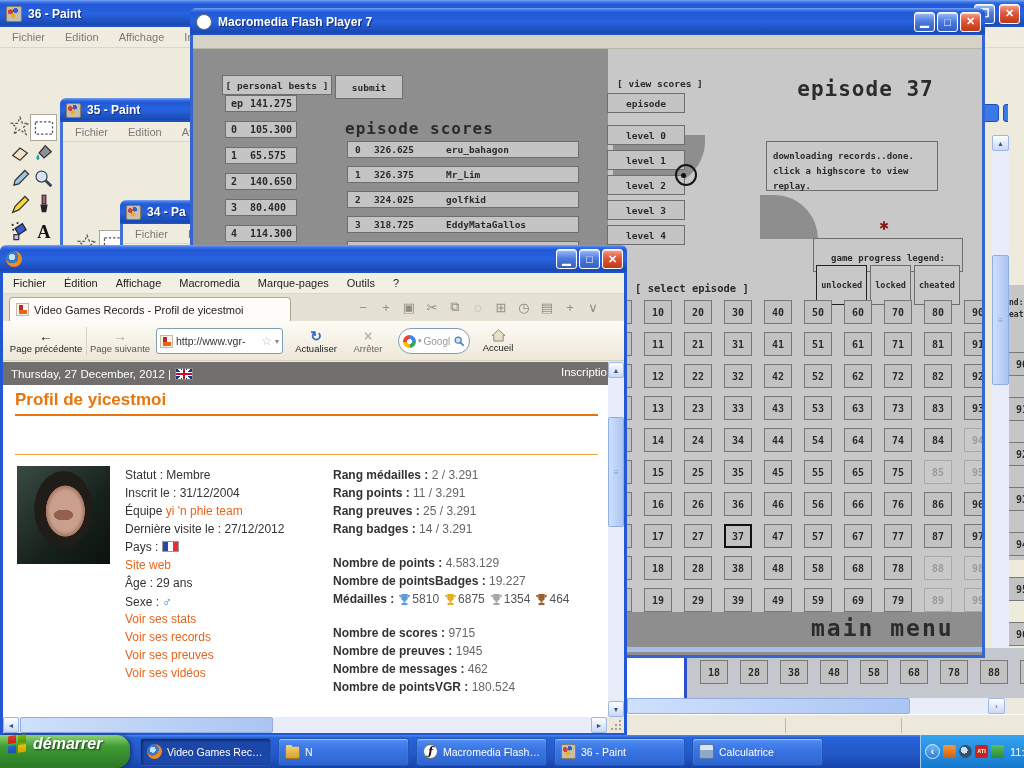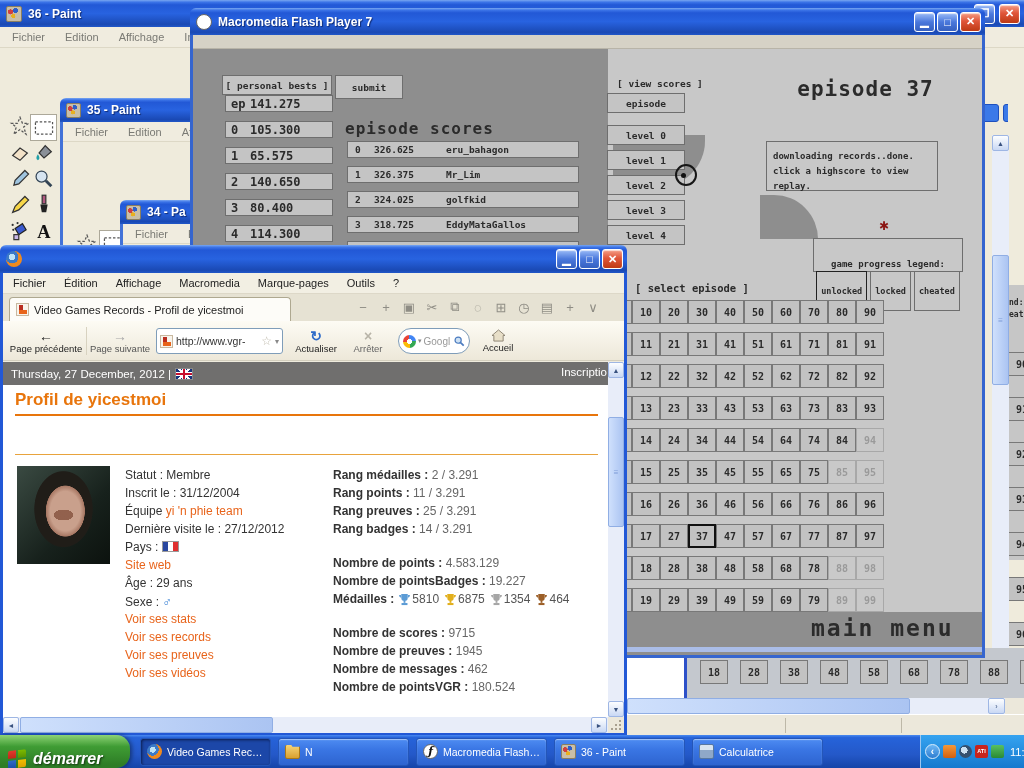--- a/index.html
+++ b/index.html
@@ -40,31 +40,31 @@
     linear-gradient(0deg,transparent 33%,#fff 33% 67%,transparent 67%),
     linear-gradient(90deg,transparent 35%,#fff 35% 65%,transparent 65%),
     linear-gradient(45deg,transparent 44%,#fff 44% 56%,transparent 56%),
     linear-gradient(-45deg,transparent 44%,#fff 44% 56%,transparent 56%),#17347C}
   .gball{width:13px;height:13px;border-radius:50%;flex:none;
     background:radial-gradient(circle,#fff 0 2.5px,transparent 2.5px),conic-gradient(#4285F4 0 25%,#34A853 25% 50%,#FBBC05 50% 75%,#EA4335 75%)}
   .male{color:#4E8ED8;font-size:13px;font-weight:bold}
   
   .gfont{font-family:"DejaVu Sans Mono",monospace;font-weight:bold;color:#2B2B2B}
   .gbox{background:#C4C4C4;border:1px solid #6E6E6E}
-  .pb-row{width:108px;height:17px;display:flex;align-items:center;font-size:12px}
+  .pb-row{width:72px;height:17px;display:flex;align-items:center;font-size:10px}
   .pb-rank{width:24px;padding-left:5px}
   .score-row{width:232px;height:17px;display:flex;align-items:center;font-size:9.5px}
   .sr-rank{width:26px;padding-left:7px}
   .sr-score{width:72px}
   .view-btn{width:78px;height:20px;display:flex;align-items:center;justify-content:center;font-size:9.5px}
   .gcell{width:28px;height:24px;display:flex;align-items:center;justify-content:center;font-size:10px;
     background:#C2C2C2;border:1px solid #787878;font-family:"DejaVu Sans Mono",monospace;font-weight:bold;color:#2B2B2B}
   .gcell.sel{border:2px solid #111}
   .gcell.dim{color:#9A9A9A;border-color:#A8A8A8;background:#C9C9C9}
-  .grid-row{display:flex;gap:0}
+  .grid-row{display:flex;gap:12px}
   .legend-btn{border:1px solid #6E6E6E;background:#C8C8C8;font-size:8.5px;padding:14px 4px}
   .legend-btn.sel{border:1px solid #222}
   
   .sb-btn{background:linear-gradient(#FDFEFF,#C9D8F4);border:1px solid #9EB6E4;border-radius:2px;color:#39527F;
     font-size:7px;display:flex;align-items:center;justify-content:center}
   .sb-track{background:#E8EDF9}
   .sb-thumb{background:linear-gradient(90deg,#CFE0FC,#ABC4F2);border:1px solid #90AEE4;border-radius:2px;
     display:flex;align-items:center;justify-content:center;color:#7E9CD8;font-size:8px}
   
   .fmenu .menu-item{color:#222;padding:2px 8px}
@@ -347,21 +347,21 @@
         <div class="gfont" style="font-size:9px;line-height:15px">downloading records..done.</div>
         <div class="gfont" style="font-size:9px;line-height:15px">click a highscore to view replay.</div>
       </div>
 
       <div class="abs" style="left:482px;top:115px;width:22px;height:22px;border:2.5px solid #161616;border-radius:50%">
         <span class="abs" style="left:4px;top:7px;width:5px;height:5px;background:#111;border-radius:50%"></span>
       </div>
       <span class="abs" style="left:686px;top:170px;color:#8B1512;font-size:12px">✱</span>
 
       <div class="abs" style="left:620px;top:189px;width:150px;height:34px;border:1px solid #6E6E6E">
-        <div class="gfont" style="font-size:9px;text-align:center;margin-top:20px">game progress legend:</div>
+        <div class="gfont" style="font-size:9px;text-align:center;margin-top:14px">game progress legend:</div>
         <div class="gfont" style="display:flex;justify-content:center;gap:3px;margin-top:2px;font-size:8.5px">
             <span class="legend-btn sel">unlocked</span>
             <span class="legend-btn">locked</span>
             <span class="legend-btn">cheated</span>
           </div>
       </div>
 
       <div class="abs gfont" style="left:442px;top:233px;font-size:10.5px">[ select episode ]</div>
       <div class="abs" style="left:411px;top:251px;display:flex;flex-direction:column;gap:8px">
           <div class="grid-row">
@@ -678,21 +678,21 @@
       <div class="sb-track abs" style="left:0;top:0;width:605px;height:16px"></div>
       <div class="sb-btn abs" style="left:0;top:0;width:16px;height:16px">◄</div>
       <div class="sb-thumb abs" style="left:17px;top:0;width:253px;height:16px"></div>
       <div class="sb-btn abs" style="left:588px;top:0;width:16px;height:16px">►</div>
     </div>
     <div class="abs" style="left:605px;top:444px;width:16px;height:16px;background:#ECE8DB;background-image:radial-gradient(circle at 4px 12px,#A8A090 0 1.2px,transparent 1.5px),radial-gradient(circle at 8px 8px,#A8A090 0 1.2px,transparent 1.5px),radial-gradient(circle at 12px 4px,#A8A090 0 1.2px,transparent 1.5px),radial-gradient(circle at 8px 12px,#A8A090 0 1.2px,transparent 1.5px),radial-gradient(circle at 12px 8px,#A8A090 0 1.2px,transparent 1.5px),radial-gradient(circle at 12px 12px,#A8A090 0 1.2px,transparent 1.5px)"></div>
   </div>
 </div>
 
 <div class="abs" style="left:0;top:735px;width:1024px;height:33px;background:linear-gradient(#4A8AF0,#2663DA 8%,#2458C8 60%,#1544A8);z-index:10;display:flex;align-items:center">
-  <div style="width:130px;height:33px;border-radius:0 14px 14px 0;background:linear-gradient(#8DD375,#3F9C34 35%,#2E7D26 90%);display:flex;align-items:flex-end;gap:7px;padding-left:8px;box-shadow:2px 0 4px rgba(0,0,0,.4)">
+  <div style="width:130px;height:33px;border-radius:0 14px 14px 0;background:linear-gradient(#8DD375,#3F9C34 35%,#2E7D26 90%);display:flex;align-items:flex-start;gap:7px;padding-left:8px;box-shadow:2px 0 4px rgba(0,0,0,.4)">
     <span style="width:18px;height:18px;display:inline-block;transform:skewY(-6deg);background:
       linear-gradient(#E23B2E,#C02818) 0 0/8px 8px no-repeat,
       linear-gradient(#7DBB00,#5A9400) 10px 0/8px 8px no-repeat,
       linear-gradient(#2D6AC8,#1A4FA8) 0 10px/8px 8px no-repeat,
       linear-gradient(#F3BE00,#D8A000) 10px 10px/8px 8px no-repeat;border-radius:2px"></span>
     <span style="color:#fff;font-weight:bold;font-style:italic;font-size:16px;text-shadow:1px 1px 2px rgba(0,0,0,.6)">démarrer</span>
   </div>
   <div style="display:flex;gap:7px;margin-left:10px">
       <div class="task-btn active">
         <span class="ico ff"></span>

